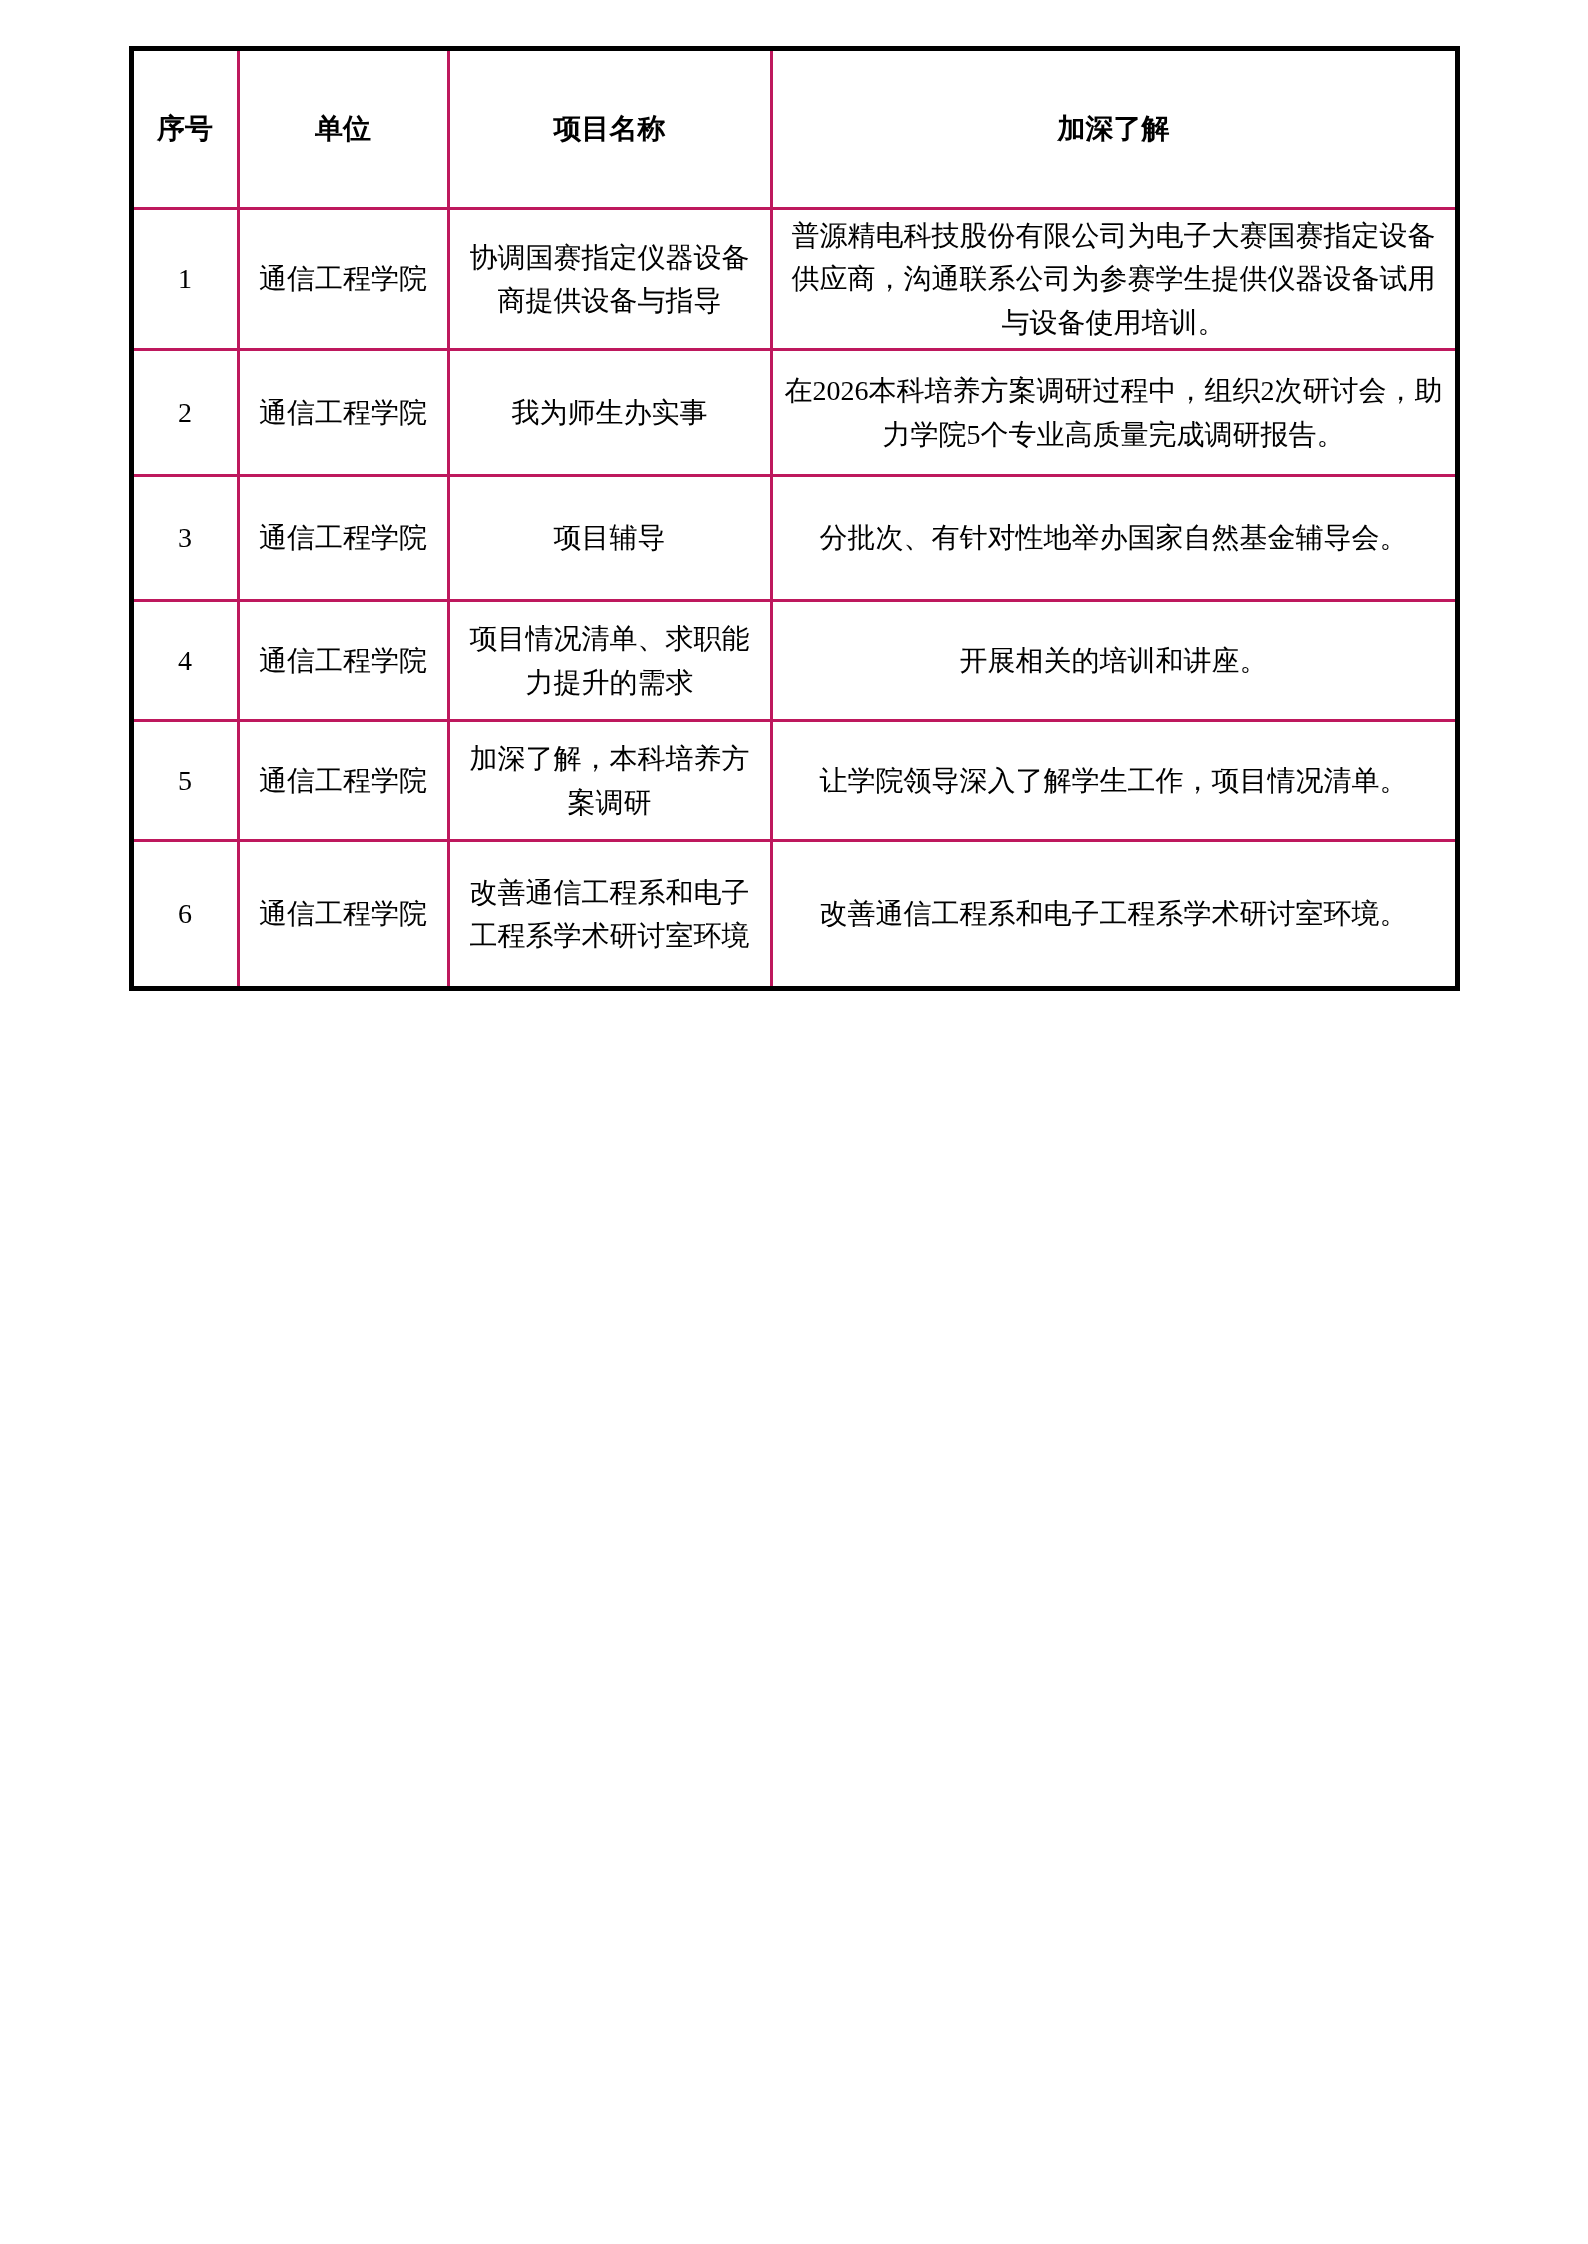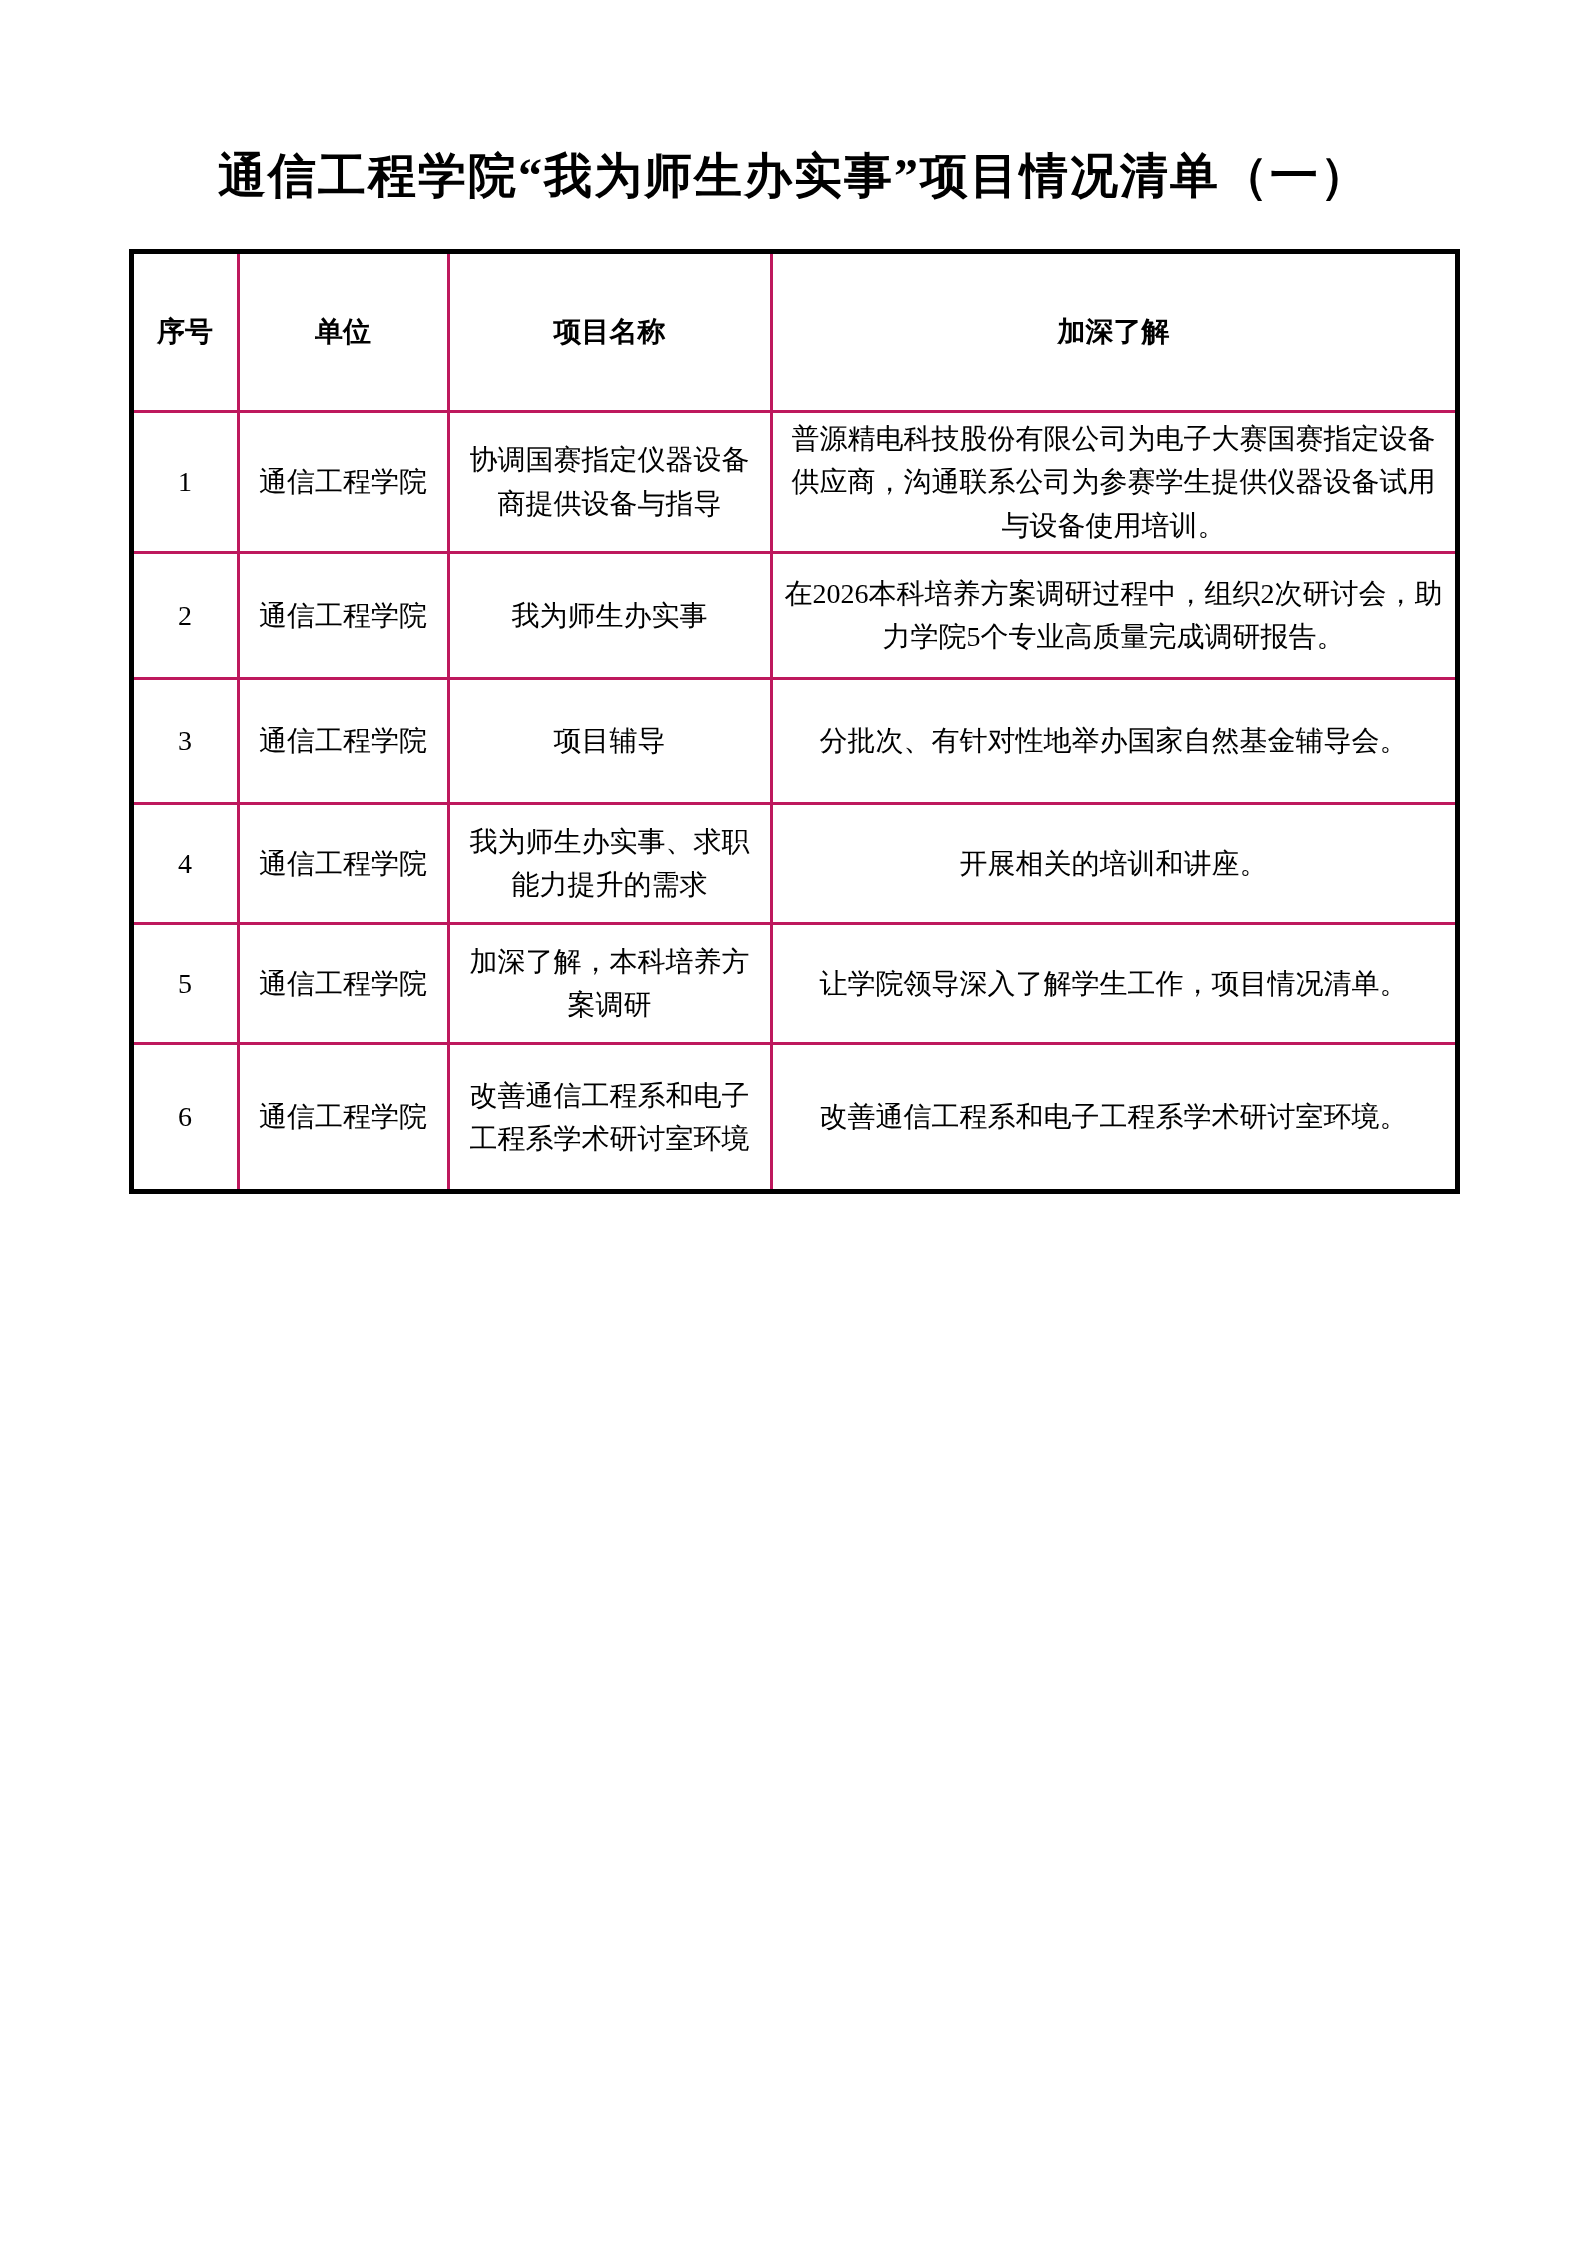--- a/index.html
+++ b/index.html
@@ -62,21 +62,20 @@
   tr.row-6  { height: 148px; }
   td.cell-index { font-size: 24px; }
   td.cell-project { padding: 2px 4px; }
   td.cell-task { padding: 2px 8px; }
 </style>
 </head>
 <body>
 
 <div class="page">
 
-  <div class="doc-title">通信工程学院“我为师生办实事”项目情况清单（一）</div>
 
   <table class="projects">
     <colgroup>
       <col class="c-index">
       <col class="c-unit">
       <col class="c-project">
       <col class="c-task">
     </colgroup>
     <thead>
       <tr class="hdr">
@@ -101,21 +100,21 @@
       </tr>
       <tr class="row-3">
         <td class="cell-index">3</td>
         <td class="cell-unit">通信工程学院</td>
         <td class="cell-project">项目辅导</td>
         <td class="cell-task">分批次、有针对性地举办国家自然基金辅导会。</td>
       </tr>
       <tr class="row-4">
         <td class="cell-index">4</td>
         <td class="cell-unit">通信工程学院</td>
-        <td class="cell-project">我为师生办实事、求职能力提升的需求</td>
+        <td class="cell-project">项目情况清单、求职能力提升的需求</td>
         <td class="cell-task">开展相关的培训和讲座。</td>
       </tr>
       <tr class="row-5">
         <td class="cell-index">5</td>
         <td class="cell-unit">通信工程学院</td>
         <td class="cell-project">加深了解，本科培养方案调研</td>
         <td class="cell-task">让学院领导深入了解学生工作，项目情况清单。</td>
       </tr>
       <tr class="row-6">
         <td class="cell-index">6</td>

